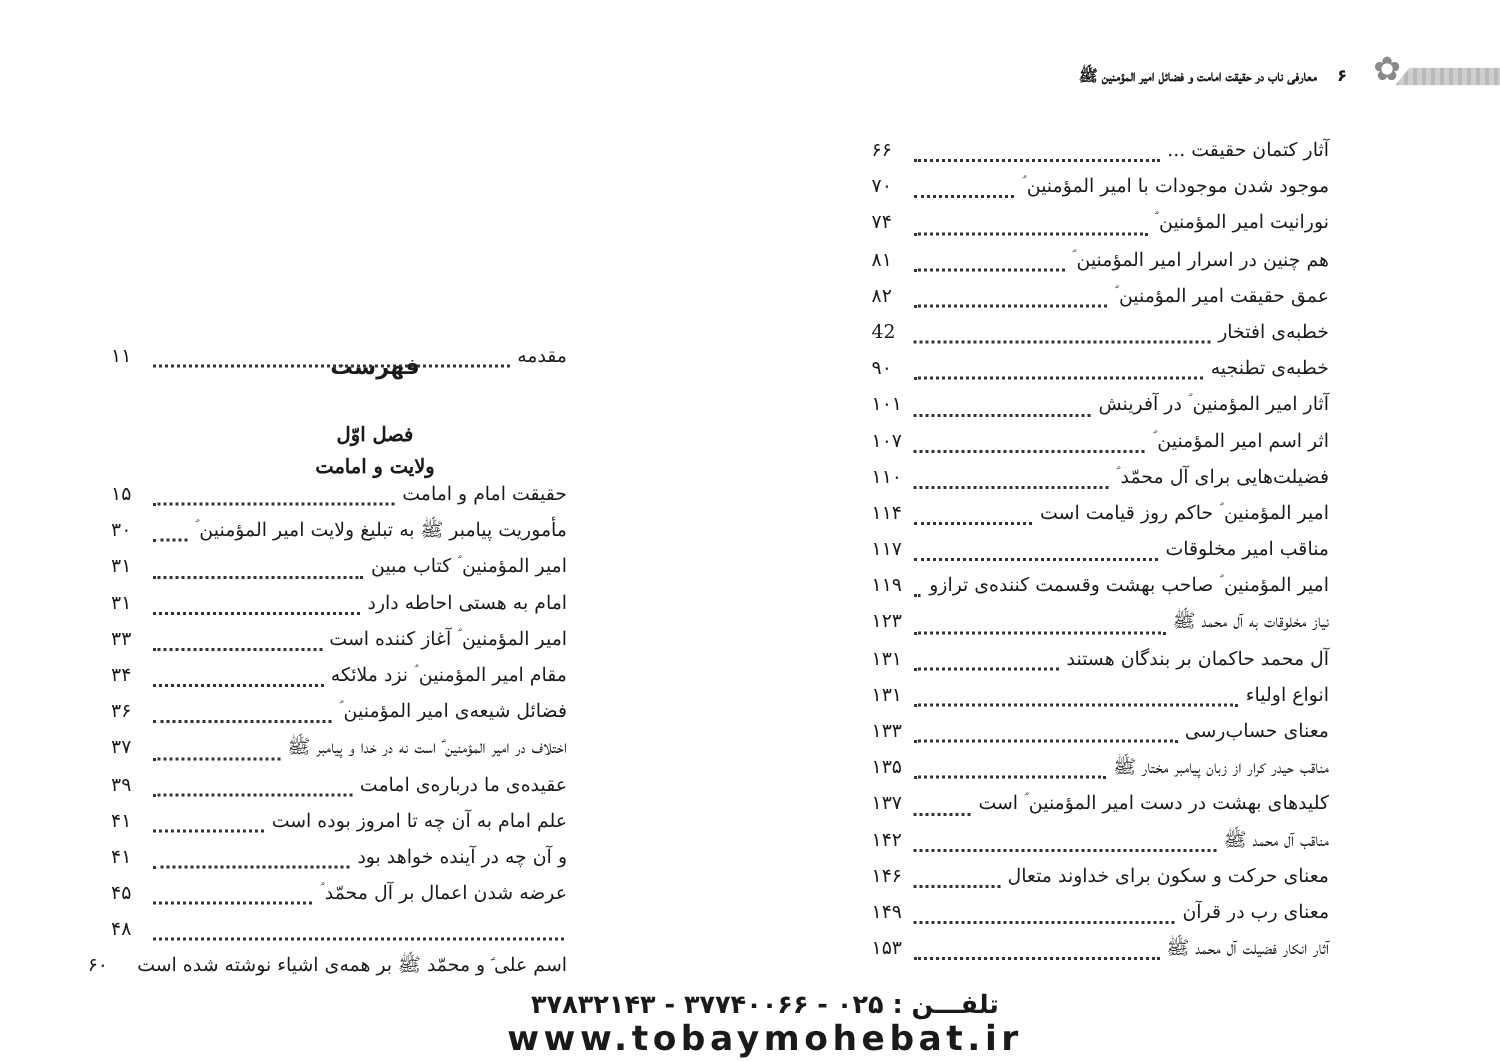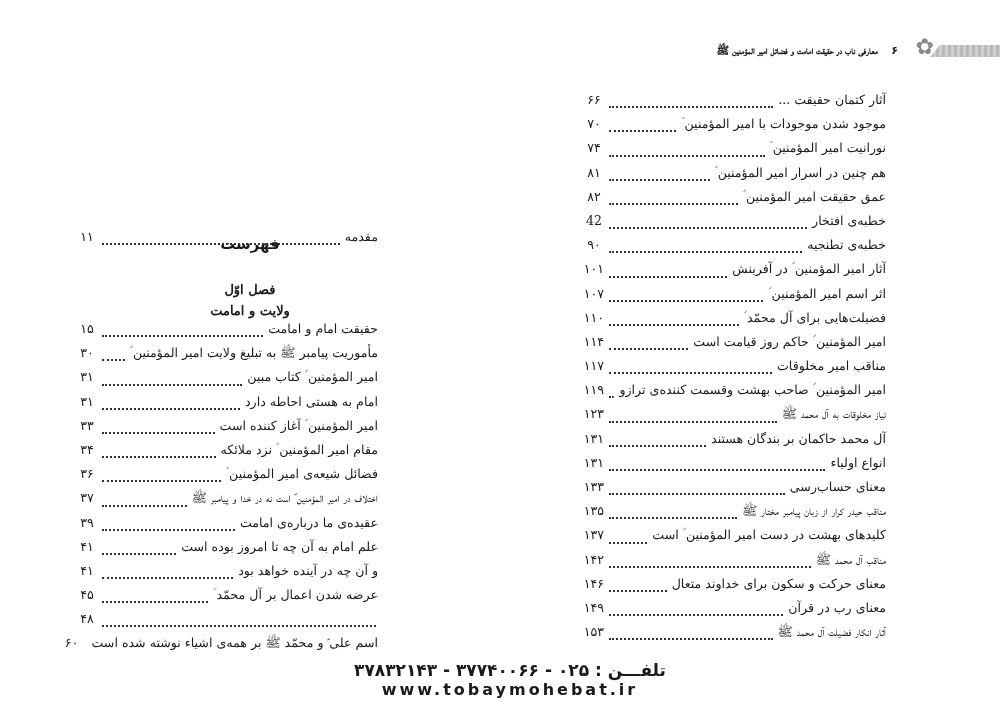--- a/index.html
+++ b/index.html
@@ -24,56 +24,56 @@
   .header-ornament {
     position: absolute; right: 66px; top: -6px; font-size: 22px; color: #8a8a8a;
     font-family: "DejaVu Sans", sans-serif;
   }
   .header-pagenum {
     position: absolute; right: 102px; top: 4px; font-size: 11px; font-weight: bold;
     font-family: "DejaVu Sans", sans-serif;
   }
   .header-title {
     position: absolute; right: 122px; top: 4px; font-size: 10.5px; font-weight: bold;
-    font-family: Liberation Sans, sans-serif; white-space: nowrap;
+    font-family: Liberation Serif, serif; white-space: nowrap;
   }
 
   
   .toc { position: absolute; direction: rtl; }
   .toc-right { top: 92px; left: 81px; width: 305px; }
   .toc-left { top: 321px; left: 74px; width: 304px; }
   .toc-row {
     display: flex; align-items: baseline; height: 24.2px; font-size: 12.6px;
     white-space: nowrap;
   }
   .toc-title { flex: 0 0 auto; padding-left: 3px; }
   .toc-dots {
     flex: 1 1 auto; overflow: hidden; border-bottom: 2px dotted #333;
     margin: 0 2px 3px 2px; height: 1px; align-self: flex-end; margin-bottom: 8px;
   }
-  .toc-page { flex: 0 0 auto; min-width: 26px; text-align: center; }
+  .toc-page { flex: 0 0 auto; min-width: 26px; text-align: left; }
 
   .toc-heading {
     position: absolute; direction: rtl; text-align: center; font-weight: bold;
     font-family: "DejaVu Sans", sans-serif;
   }
   .fehrest { top: 204px; left: 180px; width: 140px; font-size: 15px; margin-top: 31px; }
   .intro-row { position: absolute; top: 229px; left: 74px; width: 304px; }
   .chapter-label { top: 282px; left: 160px; width: 180px; font-size: 13px; font-weight: bold; font-family: "DejaVu Serif", serif; }
   .chapter-title { top: 303px; left: 160px; width: 180px; font-size: 13px; font-weight: bold; font-family: "DejaVu Serif", serif; }
 
   
   .footer-phone {
     position: absolute; top: 660px; left: 320px; width: 380px; text-align: center;
     direction: rtl; font-family: "DejaVu Sans", sans-serif; font-size: 17px; font-weight: bold;
     letter-spacing: 1px; white-space: nowrap;
   }
   .footer-url {
     position: absolute; top: 680px; left: 320px; width: 380px; text-align: center;
-    font-family: "DejaVu Sans", sans-serif; font-size: 16px; font-weight: bold; letter-spacing: 3px;
+    font-family: "DejaVu Sans", sans-serif; font-size: 23px; font-weight: bold; letter-spacing: 3px;
   }
 </style>
 </head>
 <body>
 
 <div class="page page-left">
   <div class="toc-heading fehrest">فهرست</div>
 
   <div class="toc intro-row">
     <div class="toc-row">

